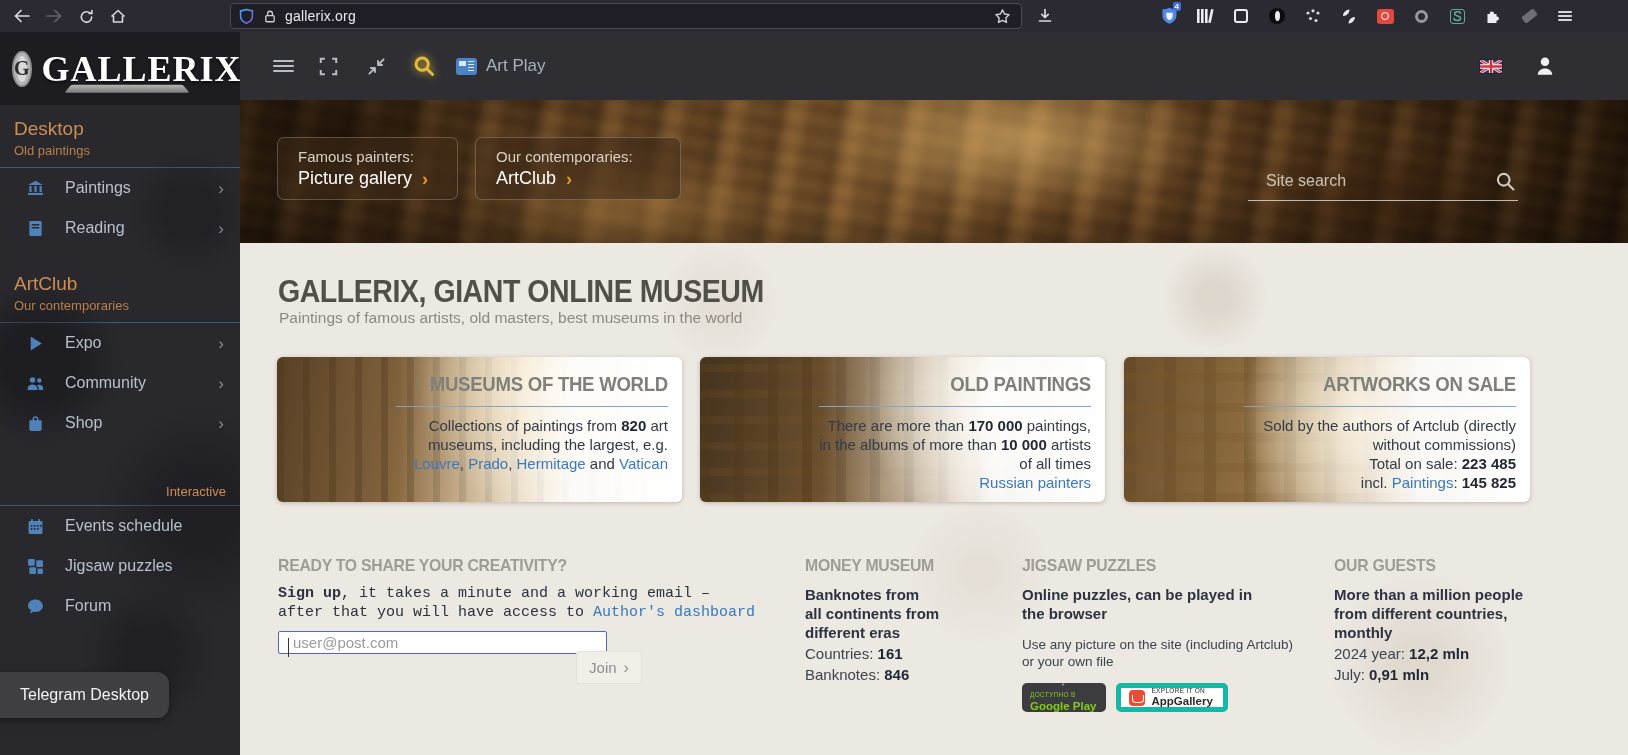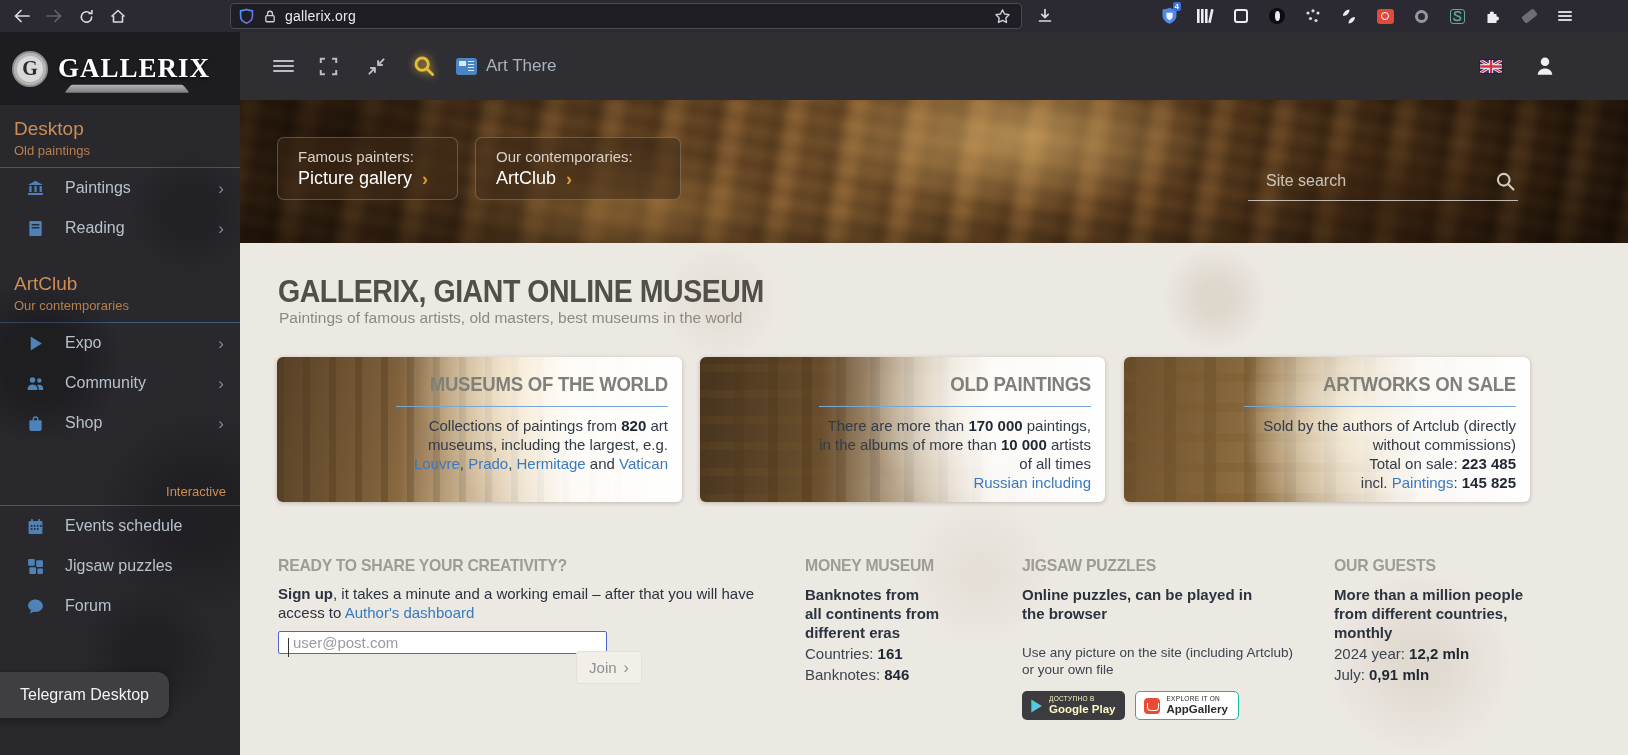--- a/index.html
+++ b/index.html
@@ -28,21 +28,21 @@
 
   
   .sidebar{position:absolute;left:0;top:32px;width:240px;height:723px;background:#29282d;overflow:hidden;}
   .sidebar::before{content:"";position:absolute;inset:0;pointer-events:none;background:
     radial-gradient(circle 120px at 40px 330px, rgba(0,0,0,.28) 30%, transparent 70%),
     radial-gradient(circle 150px at 200px 480px, rgba(0,0,0,.22) 25%, transparent 70%),
     radial-gradient(circle 100px at 150px 620px, rgba(0,0,0,.2) 25%, transparent 70%),
     radial-gradient(circle 90px at 190px 180px, rgba(0,0,0,.18) 25%, transparent 70%);}
   .logo-strip{position:relative;height:73px;background:#1d1c21;display:flex;align-items:center;padding:0 12px;cursor:pointer;}
   .medal{width:36px;height:36px;border-radius:50%;background:#d9d9d9;border:2px solid #8e8e8e;box-shadow:inset 0 0 0 3px #b5b5b5;display:flex;align-items:center;justify-content:center;font-family:"Liberation Serif",serif;font-weight:bold;font-size:20px;color:#2b2b2b;}
-  .logo-word{margin-left:10px;font-family:"Liberation Serif",serif;font-weight:bold;font-size:27px;color:#fff;letter-spacing:1px;text-shadow:0 2px 3px rgba(0,0,0,.6);line-height:1;}
+  .logo-word{margin-left:10px;font-family:"Liberation Serif",serif;font-weight:bold;font-size:36px;color:#fff;letter-spacing:1px;text-shadow:0 2px 3px rgba(0,0,0,.6);line-height:1;}
   .ribbon{position:absolute;left:68px;top:52px;width:118px;height:9px;background:linear-gradient(#cfcfcf,#8f8f8f);border-radius:2px;transform:perspective(40px) rotateX(30deg);opacity:.85;}
   .side-head{position:relative;padding:13px 14px 9px;}
   .side-head .t{font-size:19px;color:#cd8d57;cursor:pointer;}
   .side-head .s{font-size:13px;color:#b97f4c;margin-top:3px;}
   .side-div{height:1px;background:#3c5a78;}
   .side-row{position:relative;display:flex;align-items:center;height:40px;padding:0 16px 0 27px;color:#b6c1cb;font-size:16px;cursor:pointer;}
   .side-row svg{width:17px;height:17px;margin-right:21px;fill:#4f82b8;flex:none;}
   .chev{margin-left:auto;color:#848b94;font-size:17px;line-height:1;}
   .chev::after{content:"›";}
   .mini-head .t{font-size:13px;text-align:right;}
@@ -110,37 +110,37 @@
     linear-gradient(100deg,#44321d 0%,#6e5230 35%,#9b7a48 65%,#c9ad7c 100%);}
   .img3{background:
     radial-gradient(circle at 58% 42%, rgba(250,236,200,.85), transparent 48%),
     repeating-linear-gradient(0deg, rgba(120,85,40,.28) 0 9px, rgba(0,0,0,0) 9px 30px),
     repeating-linear-gradient(90deg, rgba(90,65,30,.25) 0 12px, rgba(0,0,0,0) 12px 40px),
     linear-gradient(100deg,#6b4e2c 0%,#8a6a3e 30%,#b5925c 60%,#d9c08c 100%);}
 
   .bcol{position:absolute;top:313px;}
   .bhead{font-size:17px;font-weight:bold;color:#9d9d94;letter-spacing:-.3px;transform:scaleX(.93);transform-origin:left;white-space:nowrap;}
   .bbody{font-size:15px;line-height:19px;color:#2c3340;font-weight:bold;margin-top:9px;}
-  .bnote{font-size:13.5px;line-height:17px;color:#3c4450;margin-top:21px;}
+  .bnote{font-size:13.5px;line-height:17px;color:#3c4450;margin-top:13px;}
   .bstat{font-size:15px;line-height:19px;color:#3c4450;margin-top:2px;}
   .bstat b{color:#1f2733;}
   .stats-gap{}
-  .signup-para{font-size:15px;line-height:19px;color:#2c3340;margin-top:8px;width:485px;}
+  .signup-para{font-size:15px;line-height:19px;color:#2c3340;margin-top:8px;width:485px;font-family:Liberation Mono, monospace;}
   .email-label{font-size:13px;font-weight:bold;color:#222935;margin-top:16px;}
   .email-wrap{position:relative;margin-top:9px;width:329px;height:23px;}
   .email-input{width:100%;height:100%;border:1px solid #4f63d2;border-radius:2px;background:#fff;padding:0 10px 0 14px;font-size:15px;color:#333;outline:none;font-family:"Liberation Sans",sans-serif;}
   .email-input::placeholder{color:#9a9aa2;}
   .caret{position:absolute;left:10px;top:7px;width:1px;height:19px;background:#333;}
   .join-btn{position:absolute;left:336px;top:408px;width:66px;height:33px;background:#f2efe9;border:1px solid #e5e1d9;border-radius:3px;display:flex;align-items:center;justify-content:center;gap:7px;font-size:15px;color:#8d8e95;cursor:pointer;}
   .join-btn .jchev::after{content:"›";font-size:16px;color:#8d8e95;}
 
   .badges{display:flex;gap:10px;margin-top:13px;}
   .badge{height:29px;border-radius:5px;display:flex;align-items:center;padding:0 10px 0 8px;gap:6px;cursor:pointer;}
-  .badge-gp{background:#3b3b40;color:#fef9c3;}
-  .badge-ag{background:#fff;border:1px solid #14b8a6;color:#2b2b2b;}
+  .badge-gp{background:#3b3b40;color:#84cc16;flex-direction:column;}
+  .badge-ag{background:#fff;border:5px solid #14b8a6;color:#2b2b2b;}
   .bt{display:flex;flex-direction:column;line-height:1;}
   .bt .l1{font-size:6.5px;letter-spacing:.3px;}
   .bt .l2{font-size:11.5px;font-weight:bold;margin-top:2px;}
   .ag-ic{width:16px;height:16px;border-radius:4px;background:#e94b35;position:relative;flex:none;}
   .ag-ic::after{content:"";position:absolute;left:3px;top:5px;width:10px;height:7px;border:1.5px solid #fff;border-top:none;border-radius:0 0 4px 4px;}
   .flag{border-radius:1px;box-shadow:0 0 0 .5px rgba(0,0,0,.4);}
 </style>
 </head>
 <body>
 
@@ -389,21 +389,21 @@
         </svg>
     </div>
     <div class="tn-item srch-glow" style="left:166px;width:36px">
       <svg width="22" height="22" viewBox="0 0 18 18">
           <circle cx="7.5" cy="7.5" r="5" stroke="#e5bb3c" stroke-width="2.4" fill="none"></circle>
           <path d="M11.3 11.3 16 16" stroke="#e5bb3c" stroke-width="2.4" stroke-linecap="round"></path>
         </svg>
     </div>
     <div class="tn-item artnews" style="left:216px">
       <span class="news-ic"></span>
-      <span>Art There</span>
+      <span>Art Play</span>
     </div>
     <div class="tn-item" style="left:1236px;width:30px">
       <svg class="flag" width="22" height="13" viewBox="0 0 60 36">
         <rect fill="#29337a" width="60" height="36"></rect>
         <path d="M0 0 60 36M60 0 0 36" stroke="#fff" stroke-width="8"></path>
         <path d="M0 0 60 36M60 0 0 36" stroke="#d6303e" stroke-width="3.5"></path>
         <path d="M30 0v36M0 18h60" stroke="#fff" stroke-width="12"></path>
         <path d="M30 0v36M0 18h60" stroke="#d6303e" stroke-width="7"></path>
       </svg>
     </div>
@@ -453,21 +453,21 @@
         <div class="card-text"><span>Collections of paintings from </span><b>820</b><span> art museums, including the largest, e.g. </span><a class="lnk">Louvre</a><span>, </span><a class="lnk">Prado</a><span>, </span><a class="lnk">Hermitage</a><span> and </span><a class="lnk">Vatican</a></div>
       </div>
     </div>
 
     <div class="card" style="left:460px">
       <div class="card-img img2"></div>
       <div class="card-fade"></div>
       <div class="card-body">
         <div class="card-title">OLD PAINTINGS</div>
         <div class="card-rule"></div>
-        <div class="card-text"><span>There are more than </span><b>170 000</b><span> paintings, in the albums of more than </span><b>10 000</b><span> artists of all times</span><br><a class="lnk">Russian including</a></div>
+        <div class="card-text"><span>There are more than </span><b>170 000</b><span> paintings, in the albums of more than </span><b>10 000</b><span> artists of all times</span><br><a class="lnk">Russian painters</a></div>
       </div>
     </div>
 
     <div class="card" style="left:884px;width:406px">
       <div class="card-img img3"></div>
       <div class="card-fade"></div>
       <div class="card-body">
         <div class="card-title">ARTWORKS ON SALE</div>
         <div class="card-rule"></div>
         <div class="card-text">

